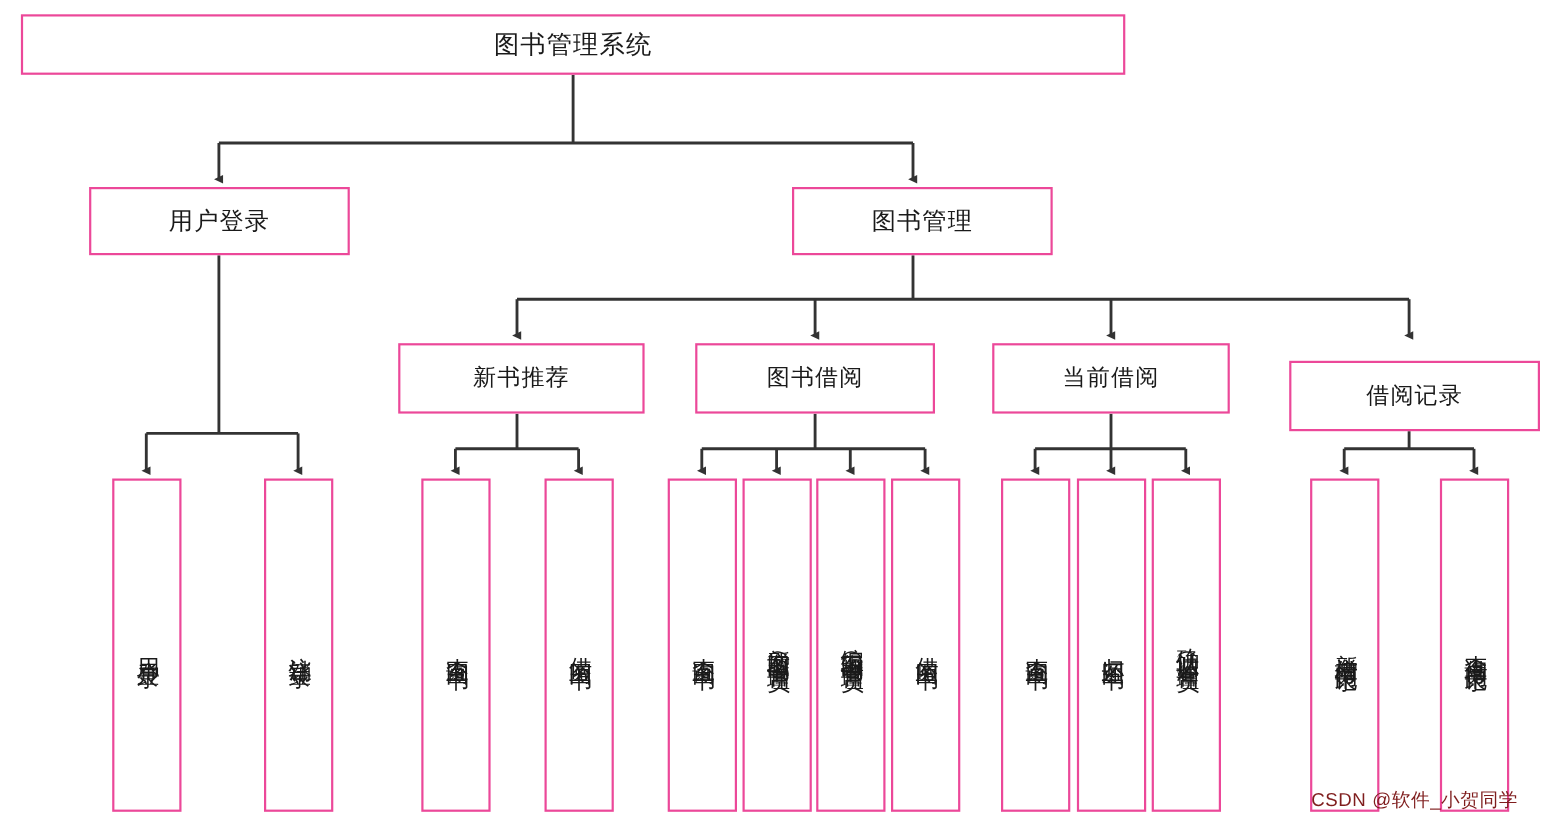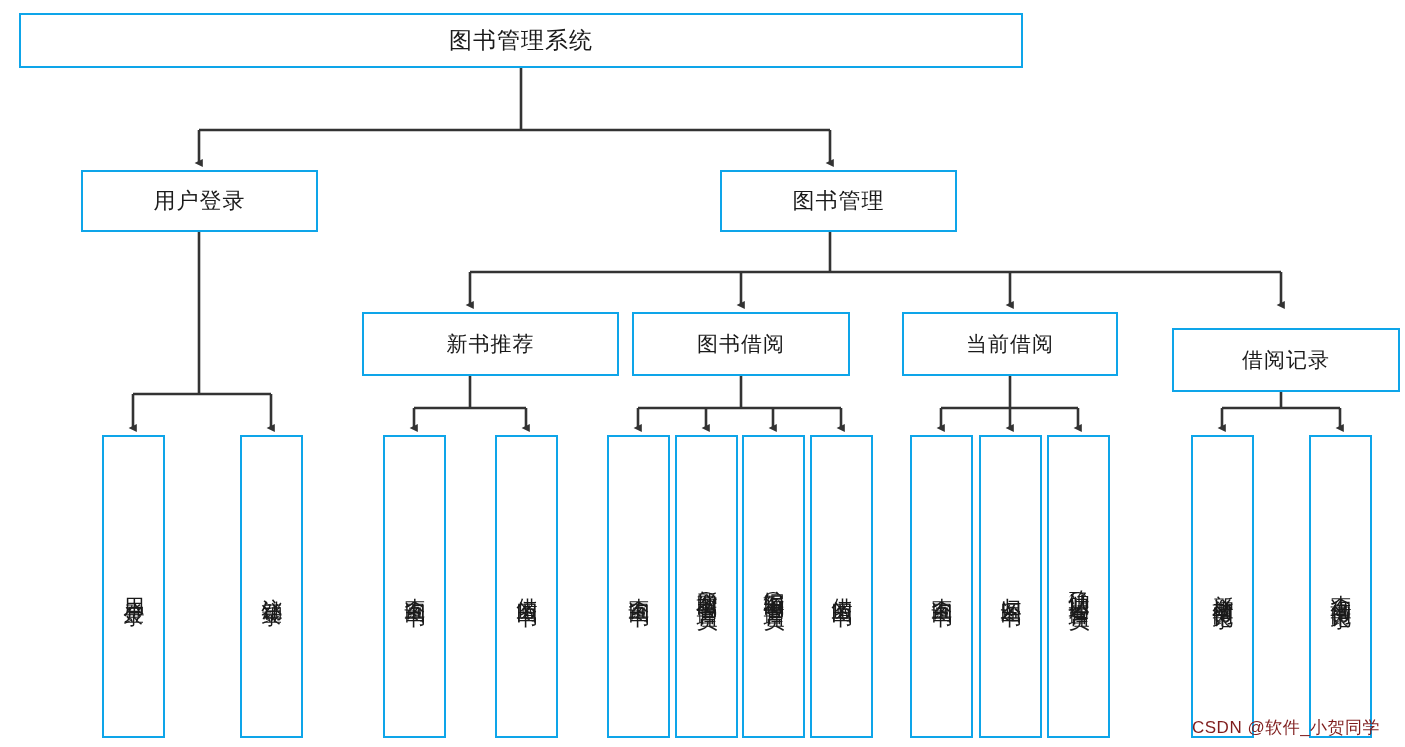--- a/index.html
+++ b/index.html
@@ -23,21 +23,21 @@
     left: 0;
     top: 0;
     width: 1405px;
     height: 747px;
     pointer-events: none;
   }
   .node {
     position: absolute;
     box-sizing: border-box;
     background: #ffffff;
-    border: 2px solid #0ea5e9;
+    border: 2px solid #ec4899;
     display: flex;
     align-items: center;
     justify-content: center;
     color: #1a1a1a;
   }
   .node-label {
     display: block;
     text-align: center;
     line-height: 1.05;
     white-space: nowrap;
@@ -130,21 +130,21 @@
     <span class="node-label">图书管理系统</span>
   </div>
 
   <div class="node level-1" style="left:81px; top:170px; width:237px; height:62px;">
     <span class="node-label">用户登录</span>
   </div>
   <div class="node level-1" style="left:720px; top:170px; width:237px; height:62px;">
     <span class="node-label">图书管理</span>
   </div>
 
-  <div class="node level-2" style="left:362px; top:312px; width:257px; height:64px;">
+  <div class="node level-2" style="left:362px; top:312px; width:224px; height:64px;">
     <span class="node-label">新书推荐</span>
   </div>
   <div class="node level-2" style="left:632px; top:312px; width:218px; height:64px;">
     <span class="node-label">图书借阅</span>
   </div>
   <div class="node level-2" style="left:902px; top:312px; width:216px; height:64px;">
     <span class="node-label">当前借阅</span>
   </div>
   <div class="node level-2" style="left:1172px; top:328px; width:228px; height:64px;">
     <span class="node-label">借阅记录</span>

